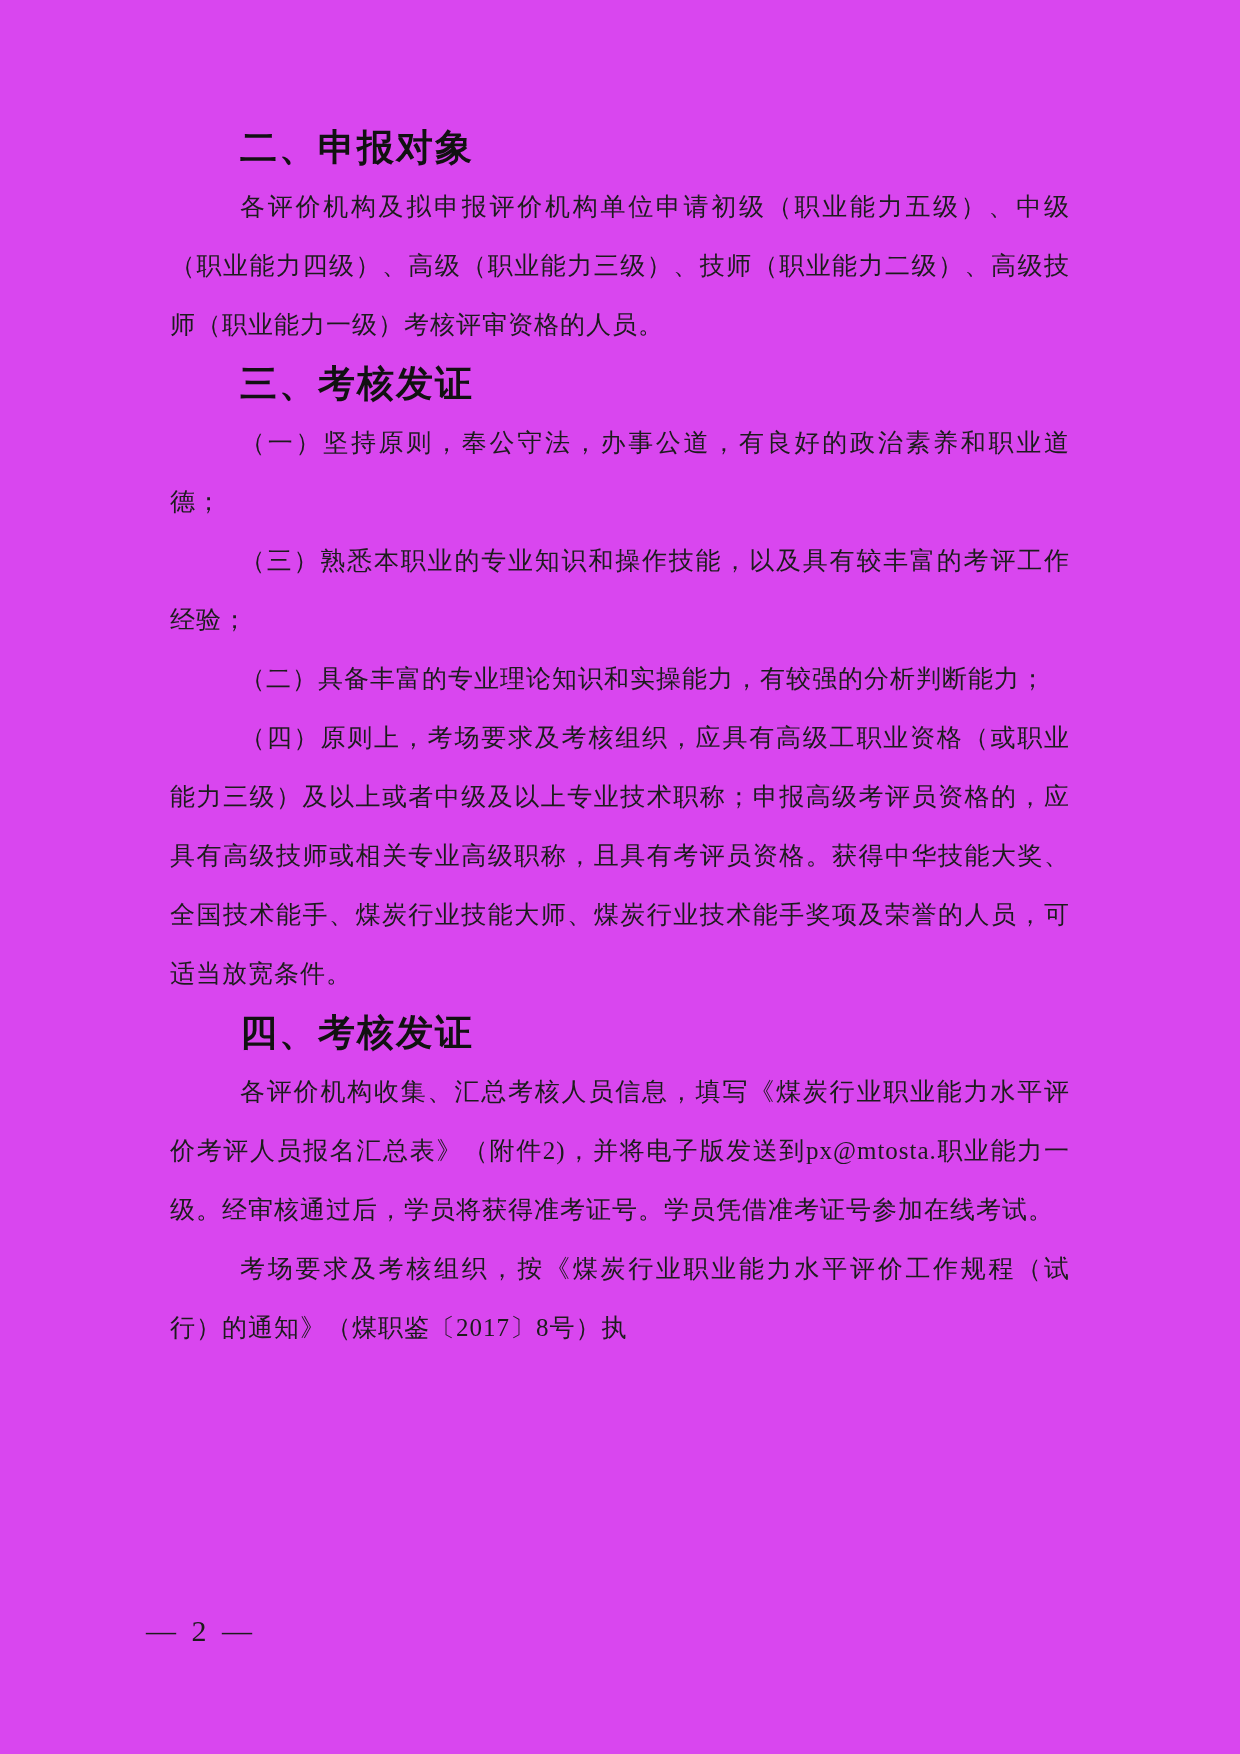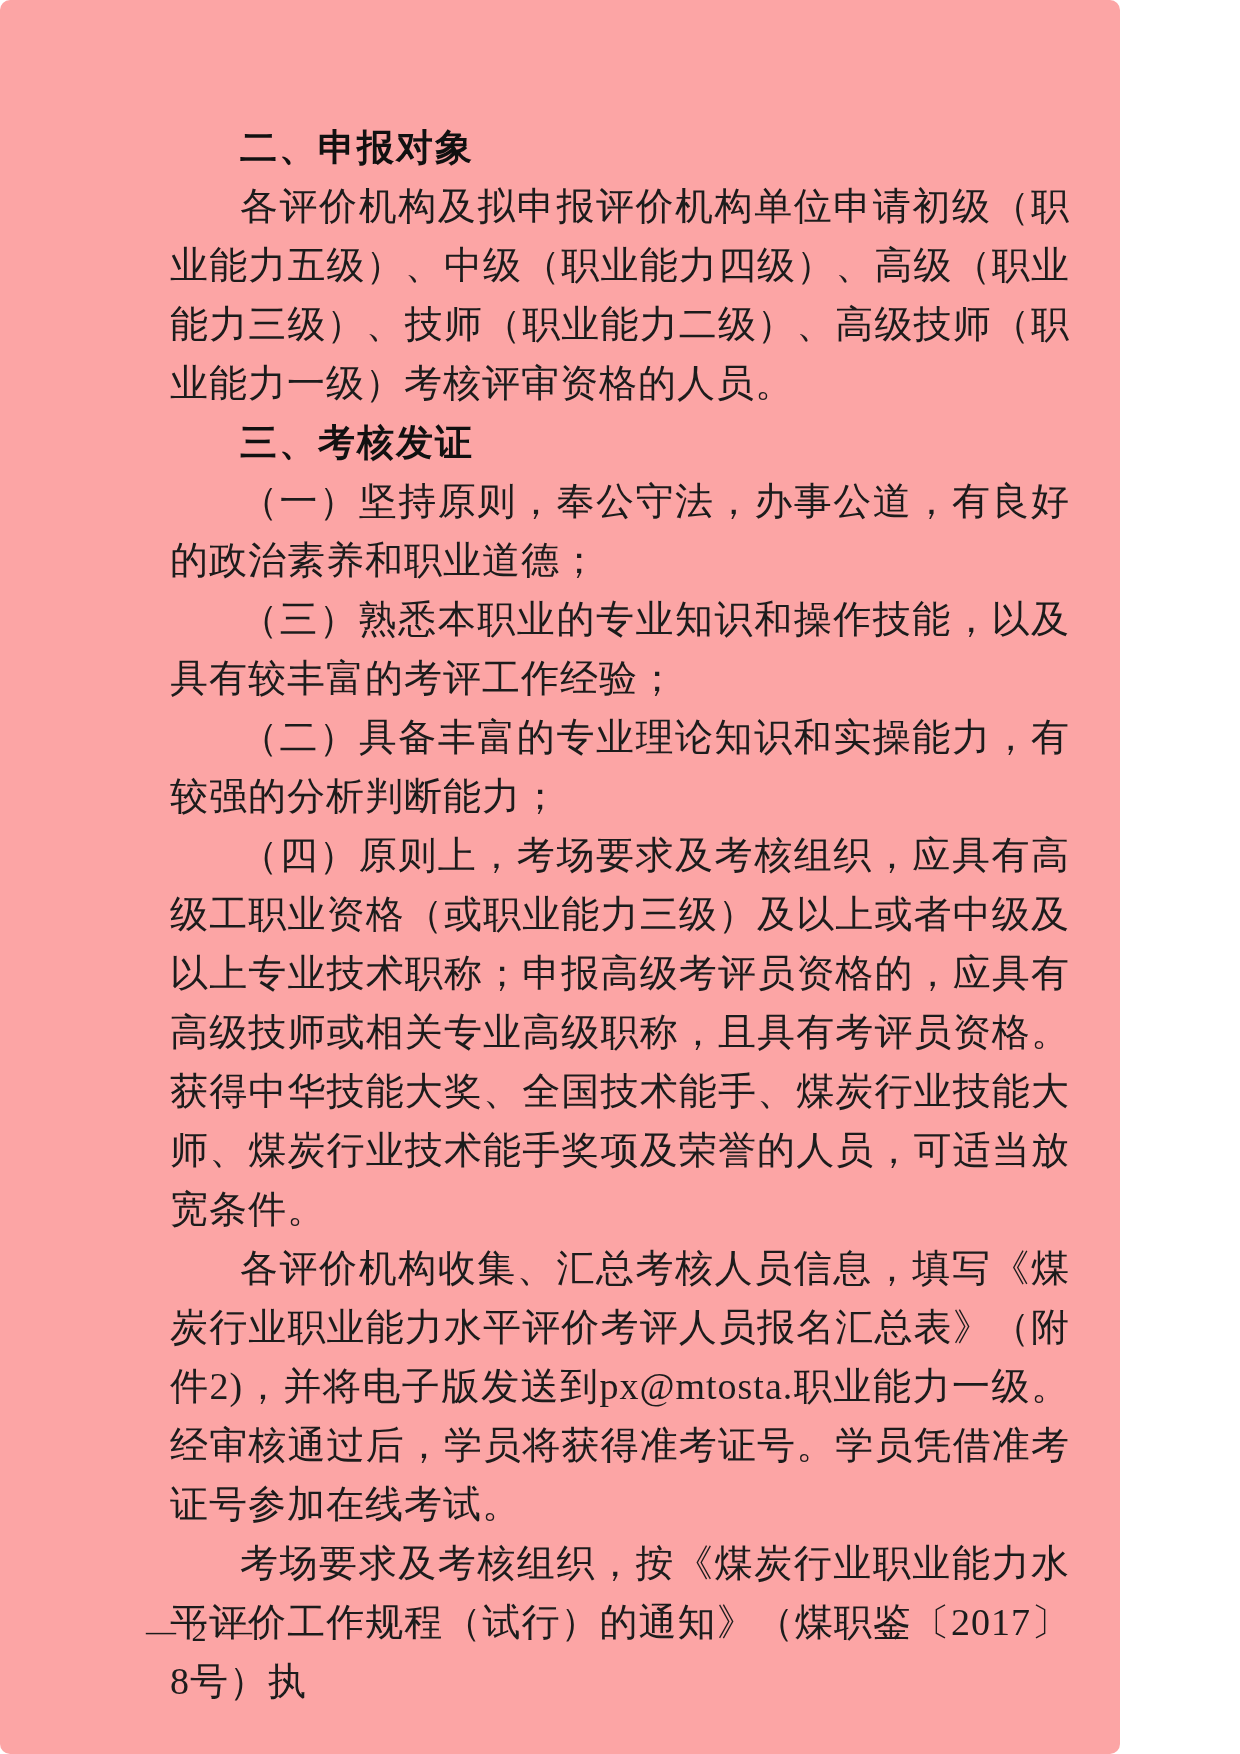--- a/index.html
+++ b/index.html
@@ -2,47 +2,46 @@
 <html lang="zh"><head>
 <meta charset="utf-8">
 <style>
   html, body {
     margin: 0;
     padding: 0;
     background: #ffffff;
   }
   .page {
     position: relative;
-    width: 1120px;
+    width: 1240px;
     height: 1754px;
-    background: #fca5a5;
+    background: #d946ef;
     overflow: hidden;
     color: #1a1a1a;
-    border-radius: 10px;
   }
   .content {
     position: absolute;
     left: 170px;
     top: 118px;
     width: 900px;
   }
   .doc-heading {
     margin: 0;
     font-family: "Liberation Sans", sans-serif;
     font-weight: 700;
     font-size: 37px;
     line-height: 59px;
     text-indent: 70px;
     letter-spacing: 2px;
     color: #111111;
   }
   .doc-paragraph {
     margin: 0;
     font-family: "Liberation Serif", serif;
-    font-size: 38px;
+    font-size: 25px;
     line-height: 59px;
     text-indent: 70px;
     text-align: justify;
     letter-spacing: 1px;
     color: #1c1c1c;
   }
   .page-number {
     position: absolute;
     left: 146px;
     top: 1612px;
@@ -59,18 +58,19 @@
 
 <div class="page">
   <div class="content">
     <h2 class="doc-heading">二、申报对象</h2>
     <p class="doc-paragraph">各评价机构及拟申报评价机构单位申请初级（职业能力五级）、中级（职业能力四级）、高级（职业能力三级）、技师（职业能力二级）、高级技师（职业能力一级）考核评审资格的人员。</p>
     <h2 class="doc-heading">三、考核发证</h2>
     <p class="doc-paragraph">（一）坚持原则，奉公守法，办事公道，有良好的政治素养和职业道德；</p>
     <p class="doc-paragraph">（三）熟悉本职业的专业知识和操作技能，以及具有较丰富的考评工作经验；</p>
     <p class="doc-paragraph">（二）具备丰富的专业理论知识和实操能力，有较强的分析判断能力；</p>
     <p class="doc-paragraph">（四）原则上，考场要求及考核组织，应具有高级工职业资格（或职业能力三级）及以上或者中级及以上专业技术职称；申报高级考评员资格的，应具有高级技师或相关专业高级职称，且具有考评员资格。获得中华技能大奖、全国技术能手、煤炭行业技能大师、煤炭行业技术能手奖项及荣誉的人员，可适当放宽条件。</p>
+    <h2 class="doc-heading">四、考核发证</h2>
     <p class="doc-paragraph">各评价机构收集、汇总考核人员信息，填写《煤炭行业职业能力水平评价考评人员报名汇总表》（附件2)，并将电子版发送到px@mtosta.职业能力一级。经审核通过后，学员将获得准考证号。学员凭借准考证号参加在线考试。</p>
     <p class="doc-paragraph">考场要求及考核组织，按《煤炭行业职业能力水平评价工作规程（试行）的通知》（煤职鉴〔2017〕8号）执</p>
   </div>
 
   <div class="page-number">— 2 —</div>
 </div>
 
 </body></html>

